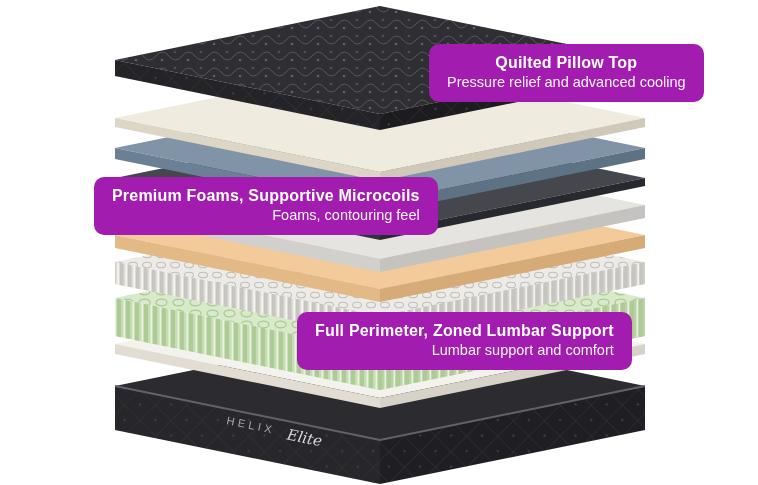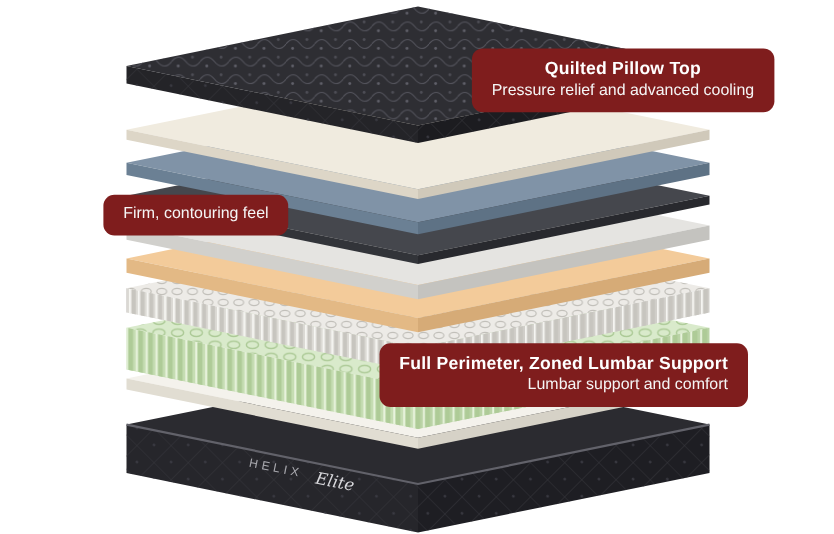--- a/index.html
+++ b/index.html
@@ -8,21 +8,21 @@
     position: relative;
     width: 758px;
     height: 485px;
     background: #ffffff;
     overflow: hidden;
     font-family: "Liberation Sans", sans-serif;
   }
   .stage svg { position: absolute; left: 0; top: 0; }
   .callout {
     position: absolute;
-    background: #7f1d1d;
+    background: #a21caf;
     color: #ffffff;
     border-radius: 10px;
     padding: 8px 18px 10px;
     text-align: center;
     white-space: nowrap;
     z-index: 5;
   }
   .callout-title {
     font-size: 16px;
     font-weight: 700;
@@ -157,21 +157,22 @@
       <polygon fill="url(#quiltDark)" points="380,114 645,60 645,76 380,130"></polygon>
     </g>
   </svg>
 
   <div class="callout" style="left:429px; top:44px;">
     <div class="callout-title">Quilted Pillow Top</div>
     <div class="callout-sub">Pressure relief and advanced cooling</div>
   </div>
 
   <div class="callout" style="left:94px; top:177px;">
-    <div class="callout-sub">Firm, contouring feel</div>
+    <div class="callout-title">Premium Foams, Supportive Microcoils</div>
+    <div class="callout-sub">Foams, contouring feel</div>
   </div>
 
-  <div class="callout" style="left:297px; top:312px;margin-left:48px;">
+  <div class="callout" style="left:297px; top:312px;">
     <div class="callout-title">Full Perimeter, Zoned Lumbar Support</div>
     <div class="callout-sub">Lumbar support and comfort</div>
   </div>
 
 </div>
 
 </body></html>

